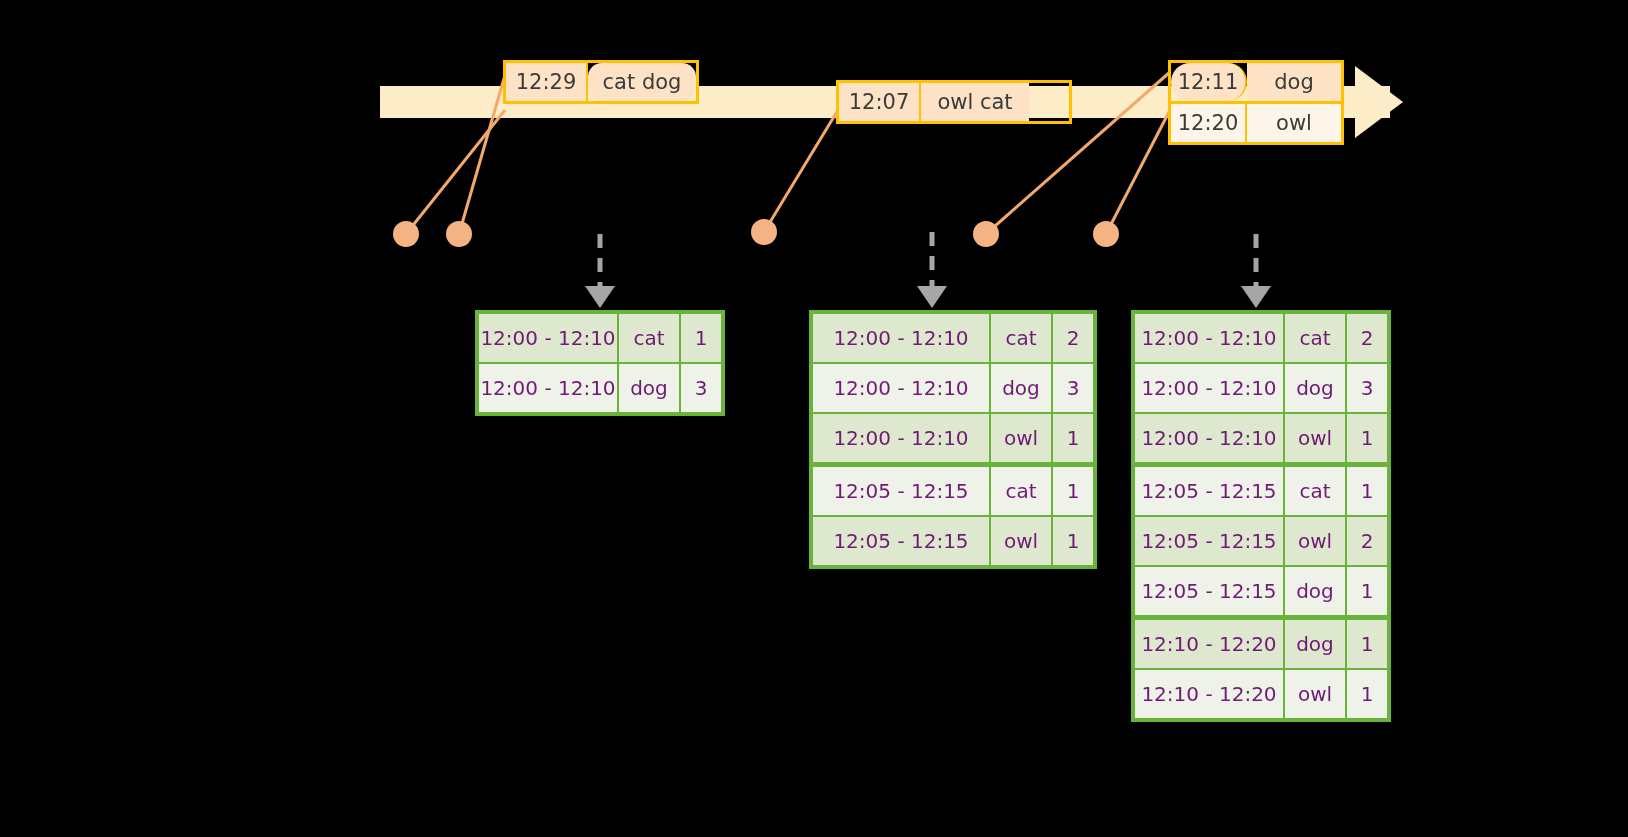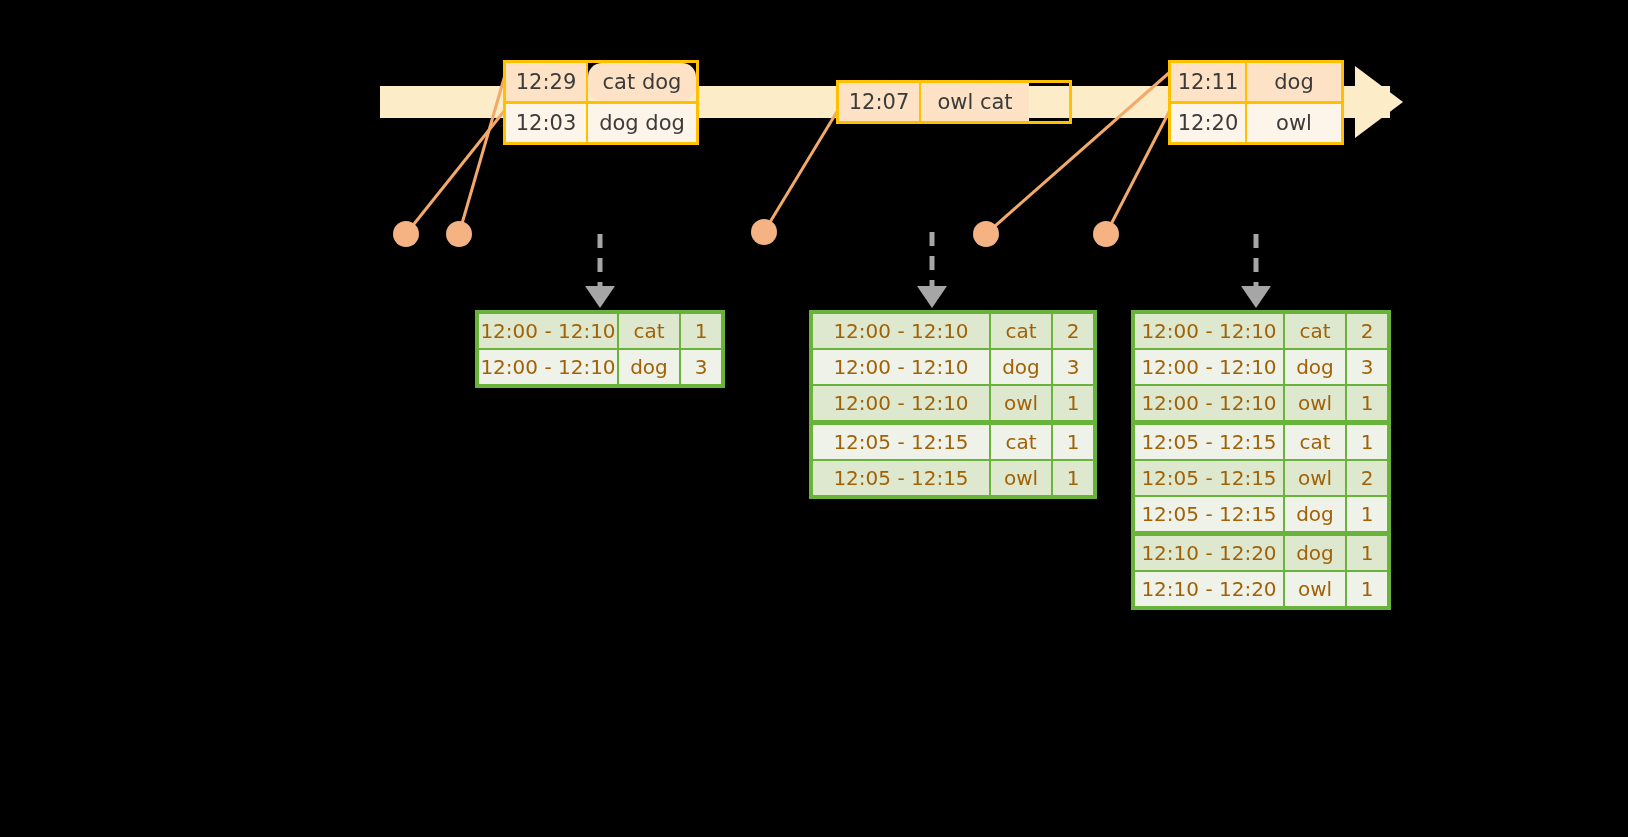--- a/index.html
+++ b/index.html
@@ -14,22 +14,22 @@
              color:#3b3b3b;font-size:21px;box-sizing:border-box;}
   .evt .cell.time{border-right:2px solid #ffc000;}
   .evt.dark .cell{background:#fde2c6;}
   .evt.light .cell{background:#fdf4ea;}
 
   
   .gtable{position:absolute;border:4px solid #69b33a;box-sizing:border-box;
           background:#69b33a;display:flex;flex-direction:column;gap:2px;padding:0;}
   .grow{display:flex;gap:2px;}
   .grow.groupstart{margin-top:3px;}
-  .gcell{color:#a16207;font-size:20px;display:flex;align-items:center;
-         justify-content:center;box-sizing:border-box;height:34px;}
+  .gcell{color:#701a75;font-size:20px;display:flex;align-items:center;
+         justify-content:center;box-sizing:border-box;height:48px;}
   .grow.even .gcell{background:#dde8cf;}
   .grow.odd  .gcell{background:#eef2e8;}
   .gcell.win{width:176px;}
   .gcell.key{width:60px;}
   .gcell.cnt{width:40px;}
   .t3 .gcell.win{width:148px;}
   .t1 .gcell.win{width:138px;}
 </style>
 </head>
 <body>
@@ -62,32 +62,28 @@
         <polygon points="917,286 947,286 932,308" fill="#a6a6a6"></polygon>
         <line x1="1256" y1="234" x2="1256" y2="290" stroke="#a6a6a6" stroke-width="5" stroke-dasharray="14 10"></line>
         <polygon points="1241,286 1271,286 1256,308" fill="#a6a6a6"></polygon>
       </g>
   </svg>
 
   <div class="evt dark" style="left:503px;top:60px;width:196px;height:44px;">
     <div class="cell time" style="width:82px;">12:29</div>
     <div class="cell val" style="width:108px;border-radius:14px;">cat dog</div>
   </div>
-  <div class="evt light" style="left:503px;top:101px;width:196px;height:44px;">
-    <div class="cell time" style="width:82px;">12:03</div>
-    <div class="cell val" style="width:108px;">dog dog</div>
-  </div>
 
   <div class="evt dark" style="left:836px;top:80px;width:236px;height:44px;">
     <div class="cell time" style="width:82px;">12:07</div>
     <div class="cell val" style="width:108px;">owl cat</div>
   </div>
 
   <div class="evt dark" style="left:1168px;top:60px;width:176px;height:44px;">
-    <div class="cell time" style="width:76px;">12:11</div>
+    <div class="cell time" style="width:76px;border-radius:19px;">12:11</div>
     <div class="cell val" style="width:94px;">dog</div>
   </div>
   <div class="evt light" style="left:1168px;top:101px;width:176px;height:44px;">
     <div class="cell time" style="width:76px;">12:20</div>
     <div class="cell val" style="width:94px;">owl</div>
   </div>
 
   <div class="gtable t1" id="table-1" style="left:475px;top:310px;">
       <div class="grow even">
         <div class="gcell win">12:00 - 12:10</div>

